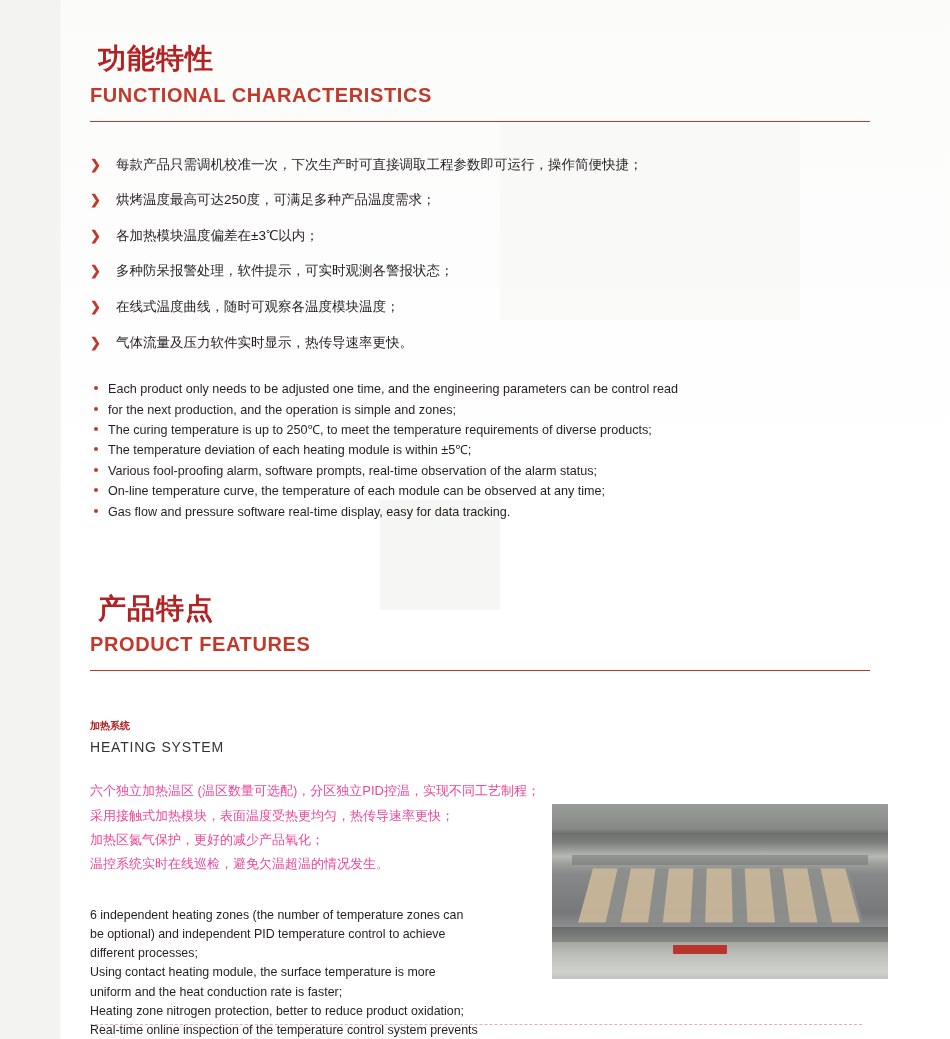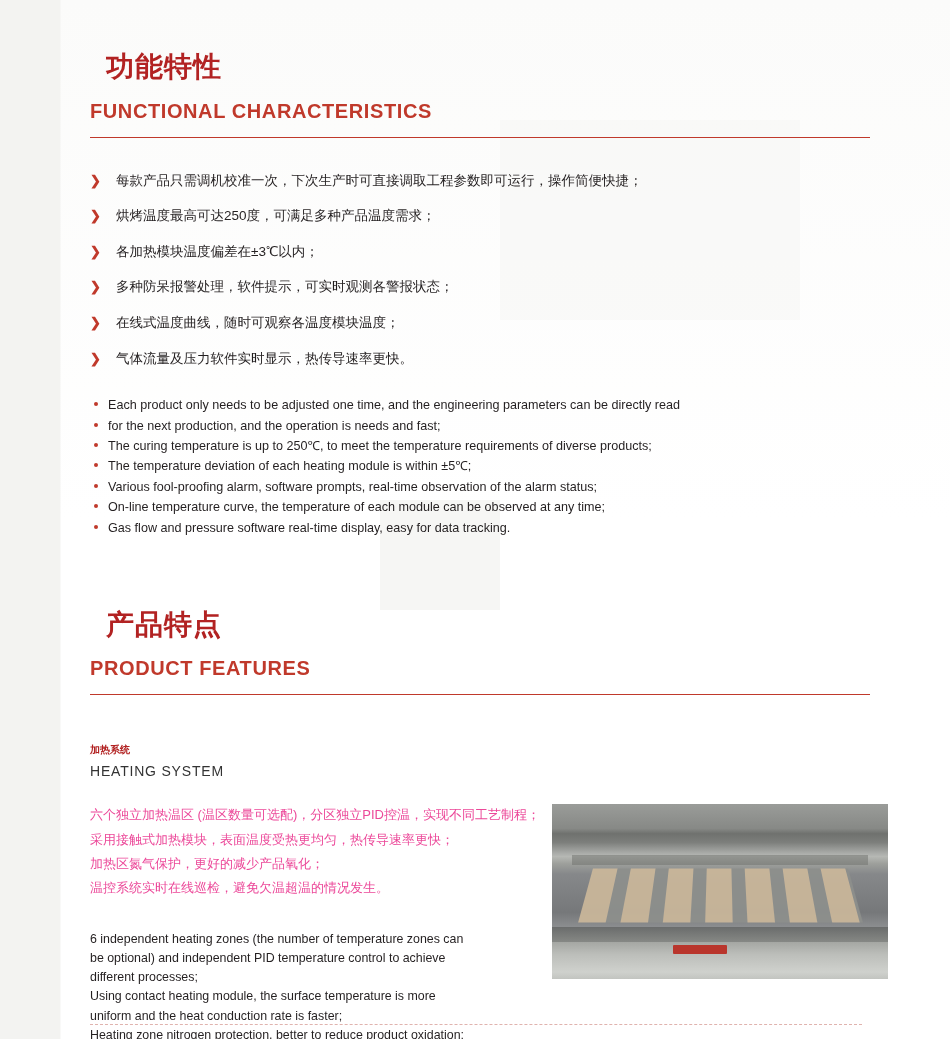--- a/index.html
+++ b/index.html
@@ -47,21 +47,21 @@
   
   .section-head {
     margin-top: 0;
   }
   .title-cn {
     font-size: 28px;
     font-weight: bold;
     color: #b22222;
     letter-spacing: 1px;
     line-height: 1.2;
-    margin: 16px;
+    margin: 8px;
   }
   .title-en {
     font-size: 20px;
     font-weight: bold;
     color: #c0392b;
     letter-spacing: 0.6px;
     margin: 8px 0 0 0;
   }
   .rule {
     border: 0;
@@ -259,25 +259,25 @@
       </li>
       <li>
         <span class="arrow-ico">❯</span>
         <span>气体流量及压力软件实时显示，热传导速率更快。</span>
       </li>
     </ul>
 
     <ul class="dot-list">
       <li>
         <span class="dot-ico"></span>
-        <span>Each product only needs to be adjusted one time, and the engineering parameters can be directly read</span>
-      </li>
-      <li>
-        <span class="dot-ico"></span>
-        <span>for the next production, and the operation is needs and fast;</span>
+        <span>Each product only needs to be adjusted one time, and the engineering parameters can be control read</span>
+      </li>
+      <li>
+        <span class="dot-ico"></span>
+        <span>for the next production, and the operation is simple and zones;</span>
       </li>
       <li>
         <span class="dot-ico"></span>
         <span>The curing temperature is up to 250℃, to meet the temperature requirements of diverse products;</span>
       </li>
       <li>
         <span class="dot-ico"></span>
         <span>The temperature deviation of each heating module is within ±5℃;</span>
       </li>
       <li>

